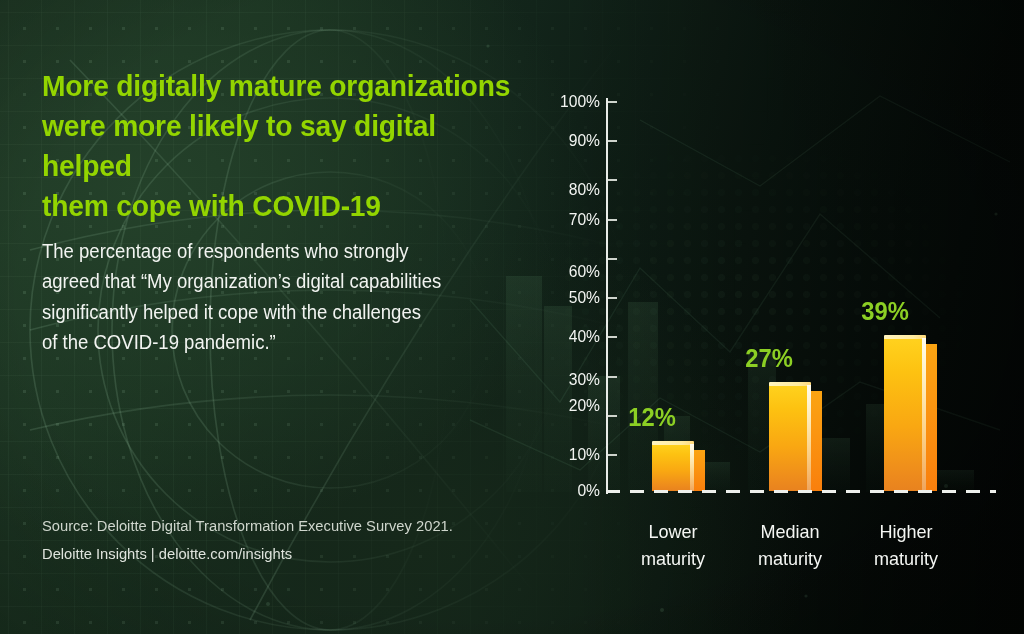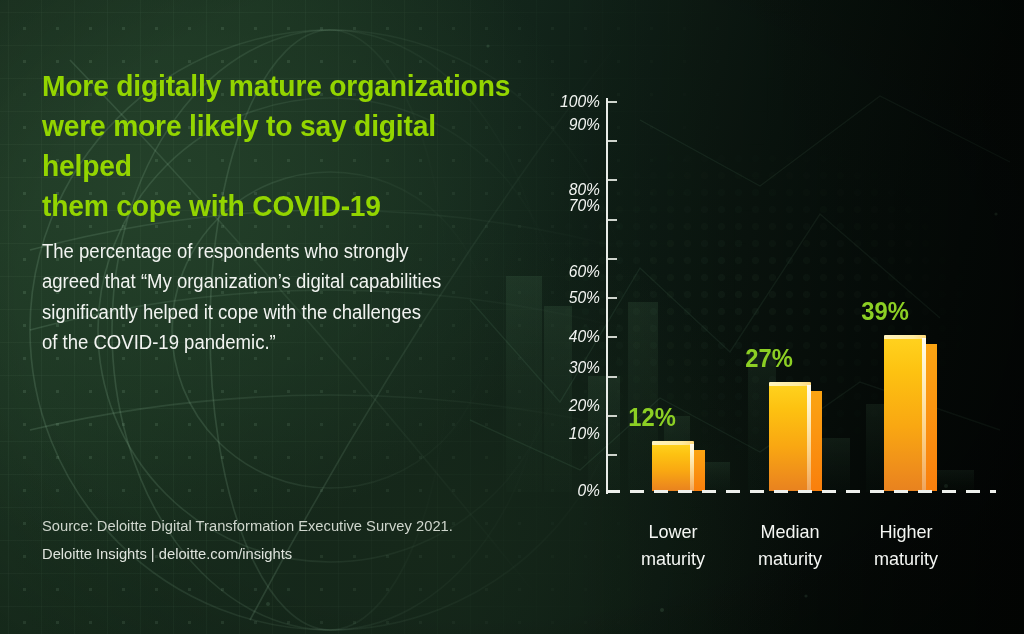--- a/index.html
+++ b/index.html
@@ -106,21 +106,21 @@
     background: #cfd4cd;
   }
   .ytick-label {
     position: absolute; right: 0; width: 48px;
     text-align: right;
     font-size: 17px;
     color: #f3f5f2;
     transform: scaleX(0.92);
     transform-origin: right center;
   }
-  .ytick-wrap { position: absolute; left: 546px; width: 54px; height: 20px; font-style: italic; }
+  .ytick-wrap { position: absolute; left: 546px; width: 54px; height: 20px; }
 
   .baseline {
     position: absolute;
     left: 606px; top: 490px; width: 390px; height: 3px;
     background-image: linear-gradient(to right, #eef0ec 0 14px, transparent 14px 24px);
     background-size: 24px 3px;
   }
   .bar {
     position: absolute;
     width: 42px;
@@ -241,45 +241,45 @@
     <div>Source: Deloitte Digital Transformation Executive Survey 2021.</div>
     <div class="source-line2">Deloitte Insights | deloitte.com/insights</div>
   </div>
 
   <div class="chart">
     <div class="axis-line"></div>
 
     <div class="ytick-wrap" style="top:92px">
       <div class="ytick-label">100%</div>
     </div>
-    <div class="ytick-wrap" style="top:115px">
+    <div class="ytick-wrap" style="top:131px">
       <div class="ytick-label">90%</div>
     </div>
     <div class="ytick-wrap" style="top:180px">
       <div class="ytick-label">80%</div>
     </div>
-    <div class="ytick-wrap" style="top:196px">
+    <div class="ytick-wrap" style="top:210px">
       <div class="ytick-label">70%</div>
     </div>
     <div class="ytick-wrap" style="top:262px">
       <div class="ytick-label">60%</div>
     </div>
     <div class="ytick-wrap" style="top:288px">
       <div class="ytick-label">50%</div>
     </div>
     <div class="ytick-wrap" style="top:327px">
       <div class="ytick-label">40%</div>
     </div>
-    <div class="ytick-wrap" style="top:358px">
+    <div class="ytick-wrap" style="top:370px">
       <div class="ytick-label">30%</div>
     </div>
     <div class="ytick-wrap" style="top:396px">
       <div class="ytick-label">20%</div>
     </div>
-    <div class="ytick-wrap" style="top:424px">
+    <div class="ytick-wrap" style="top:445px">
       <div class="ytick-label">10%</div>
     </div>
     <div class="ytick-wrap" style="top:481px">
       <div class="ytick-label">0%</div>
     </div>
 
     <div class="tick" style="top:101px"></div>
     <div class="tick" style="top:140px"></div>
     <div class="tick" style="top:179px"></div>
     <div class="tick" style="top:219px"></div>

